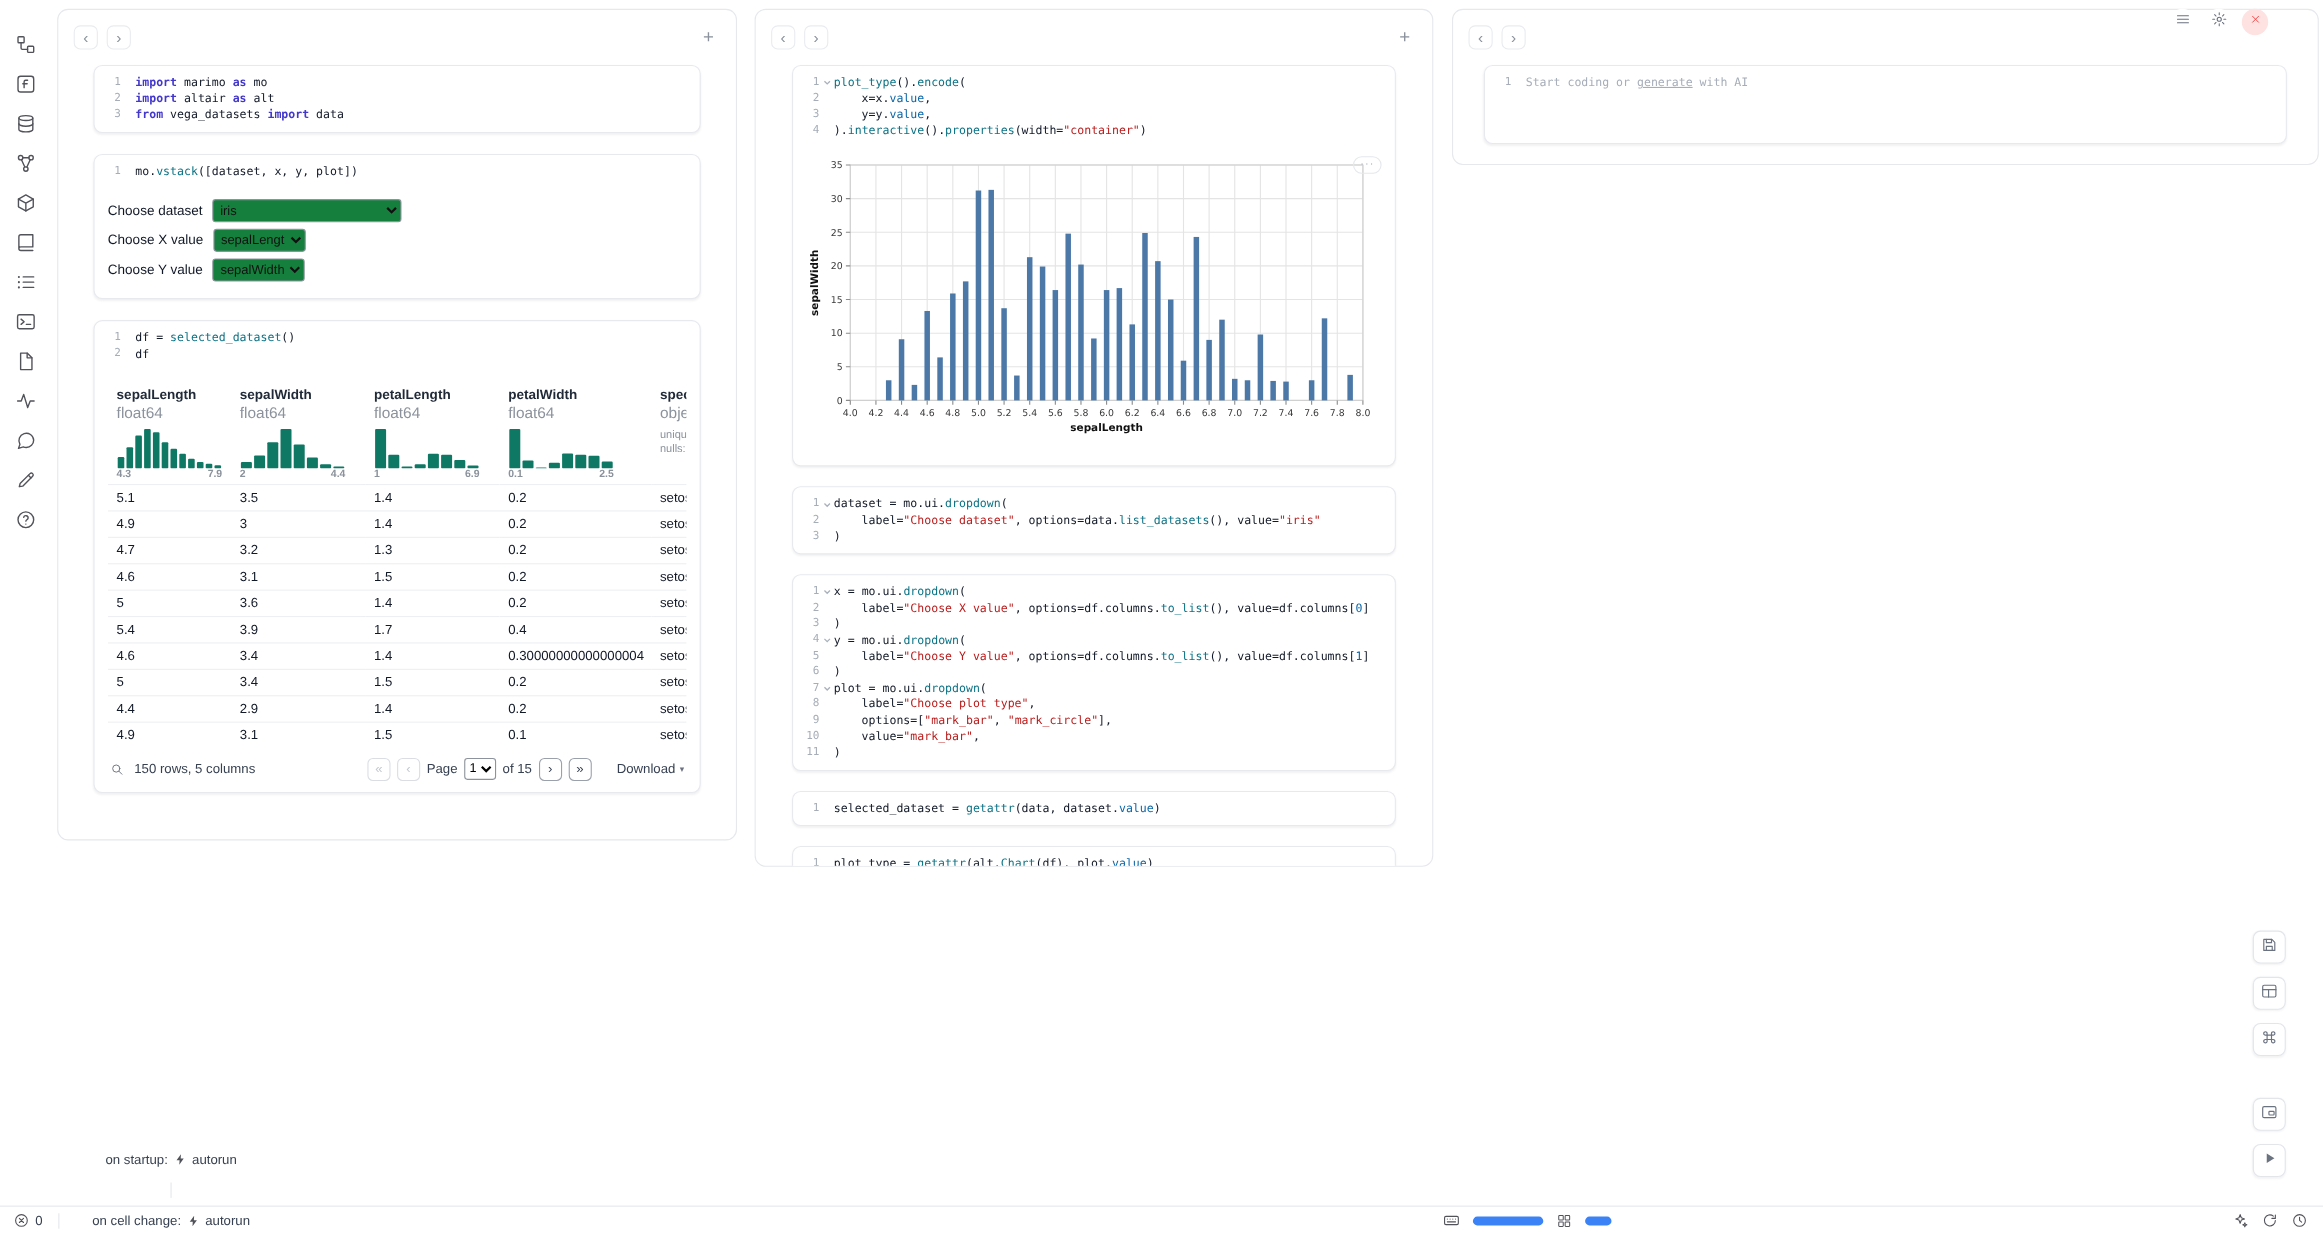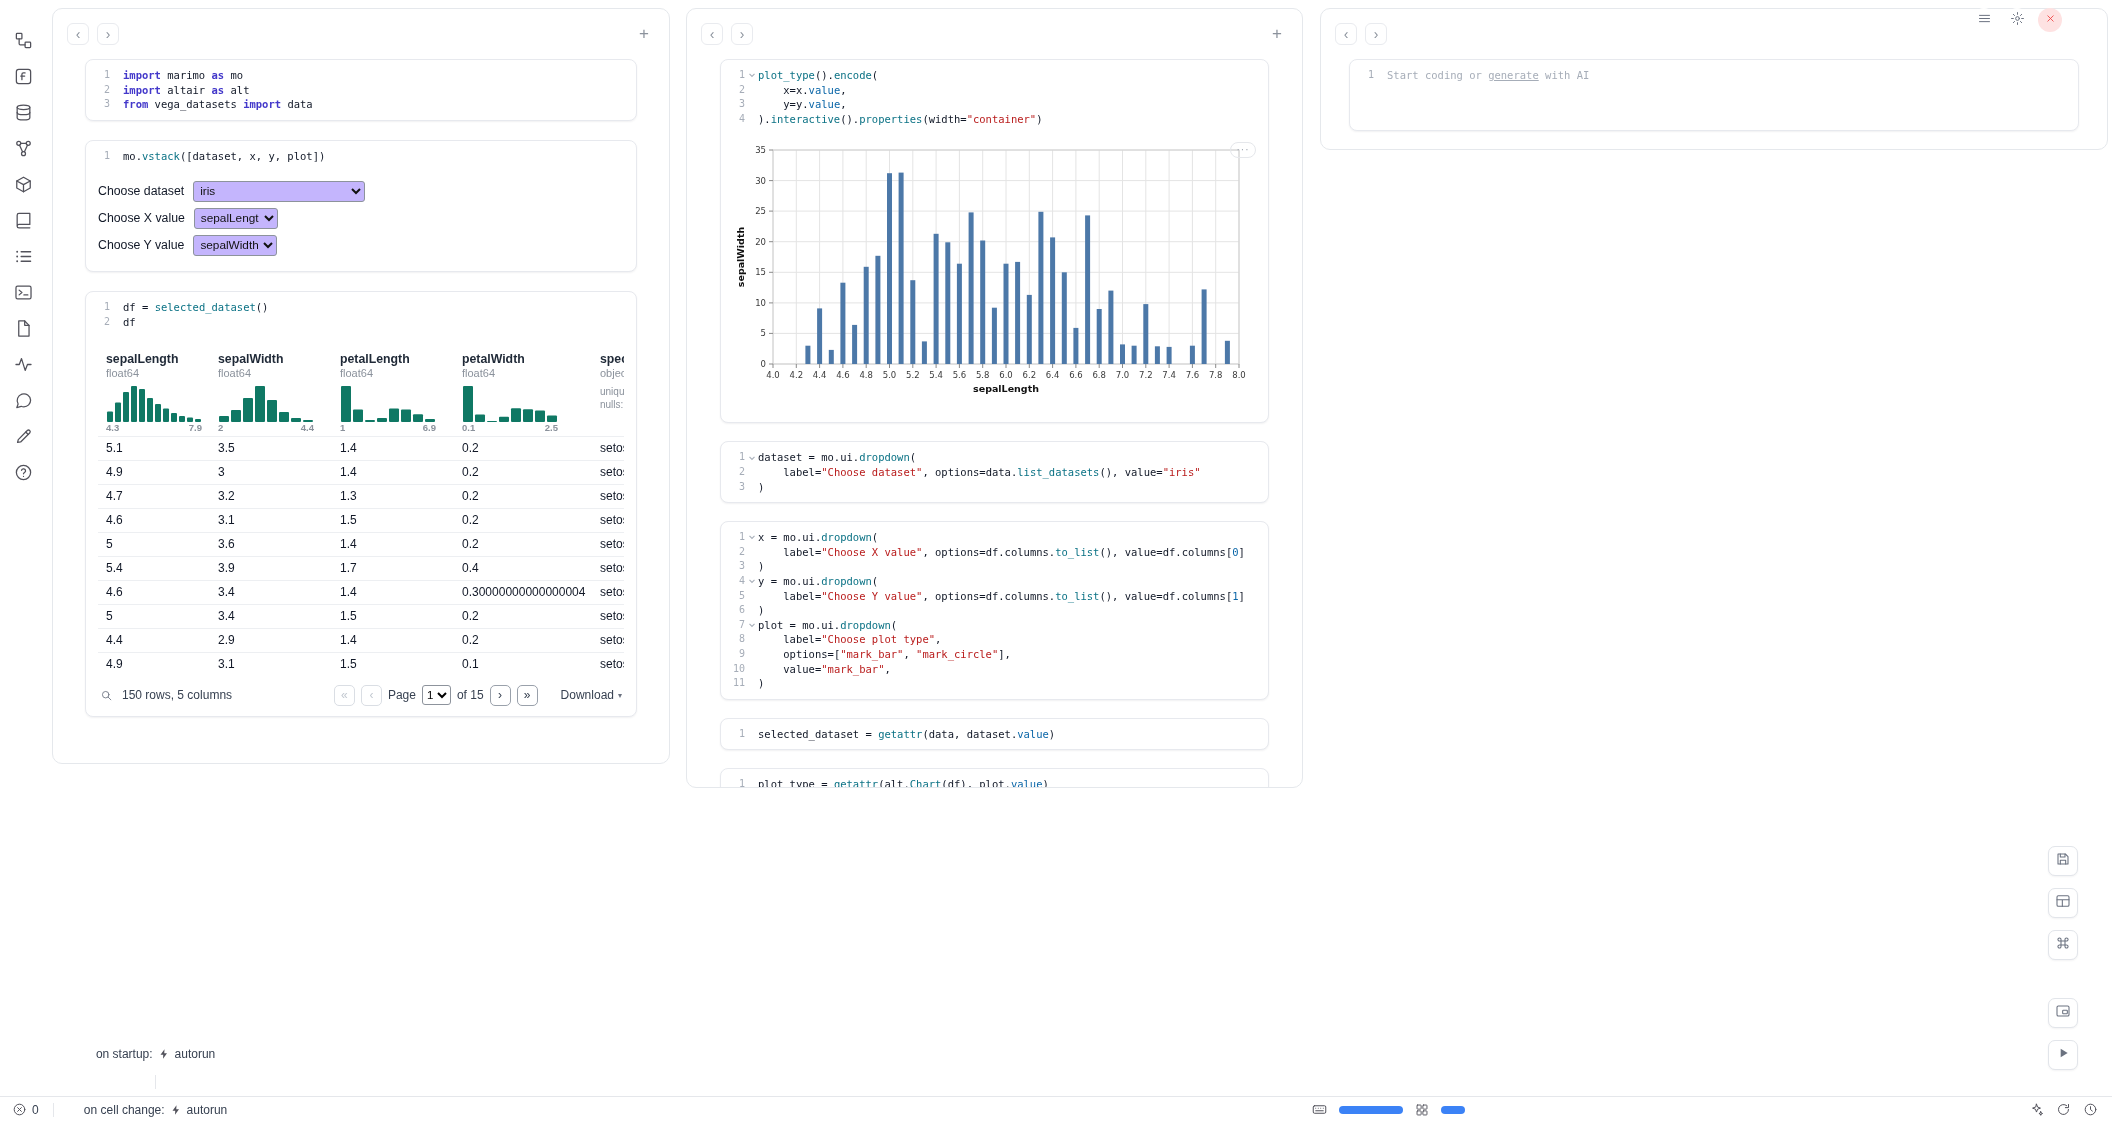--- a/index.html
+++ b/index.html
@@ -34,30 +34,30 @@
   .tok-pr{color:#0a66a8;}
   .tok-num{color:#0a66a8;}
   .tok-op{color:#111827;}
   .tok-pl{color:#111827;}
   .tok-ph{color:#a6adb8;}
   .tok-phl{color:#a6adb8;text-decoration:underline;}
   
   .cell-output{padding:4px 12px 10px;}
   .ctrl-row{display:flex;align-items:center;gap:9px;height:22px;margin:5px 0;}
   .ctrl-label{font-size:12.3px;color:#111827;}
-  .ctrl-select{height:21px;font-size:11.8px;border:1px solid #8d939c;border-radius:3px;background:#c4b5fd;color:#111;padding:0 2px;font-family:"Liberation Sans",sans-serif;}
+  .ctrl-select{height:21px;font-size:11.8px;border:1px solid #8d939c;border-radius:3px;background:#15803d;color:#111;padding:0 2px;font-family:"Liberation Sans",sans-serif;}
   
   .chart-area{position:relative;padding:6px 10px 10px 12px;}
   .chart-menu{position:absolute;top:8px;right:12px;width:26px;height:16px;border:1px solid #e5e7eb;border-radius:9px;color:#9ca3af;font-size:10px;line-height:13px;text-align:center;cursor:pointer;letter-spacing:1px;}
   
   .tbl-wrap{margin:10px 12px 0;overflow:hidden;}
   table.df-table{border-collapse:collapse;table-layout:fixed;width:613px;}
   .df-table th{vertical-align:top;text-align:left;padding:4px 8px 3px;overflow:hidden;white-space:nowrap;cursor:pointer;}
   .col-name{font-size:12.3px;font-weight:600;color:#1f2937;}
-  .col-dtype{font-size:11px;color:#8b929c;font-weight:400;margin-top:1px;}
+  .col-dtype{font-size:14px;color:#8b929c;font-weight:400;margin-top:1px;}
   .col-hist{margin-top:5px;height:38px;}
   .hist-range{display:flex;justify-content:space-between;color:#8b929c;font-size:9.5px;width:96px;align-items:center;}
   .col-stats{margin-top:6px;font-size:10px;color:#8b929c;line-height:13px;font-weight:400;}
   .df-table td{font-size:12px;color:#111827;padding:4.5px 8px;border-top:1px solid #edeff2;white-space:nowrap;overflow:hidden;}
   .tbl-footer{display:flex;align-items:center;padding:9px 14px 10px;gap:9px;}
   .tbl-summary{font-size:12px;color:#374151;}
   .pager{display:flex;align-items:center;gap:6px;margin-left:auto;}
   .pg-btn{width:21px;height:21px;border:1px solid #9aa1ab;border-radius:5px;background:#fff;color:#374151;display:flex;align-items:center;justify-content:center;font-size:12px;cursor:pointer;padding:0;}
   .pg-btn.dis{border-color:#dadee4;color:#c2c8d0;}
   .pg-label{font-size:12px;color:#374151;}

